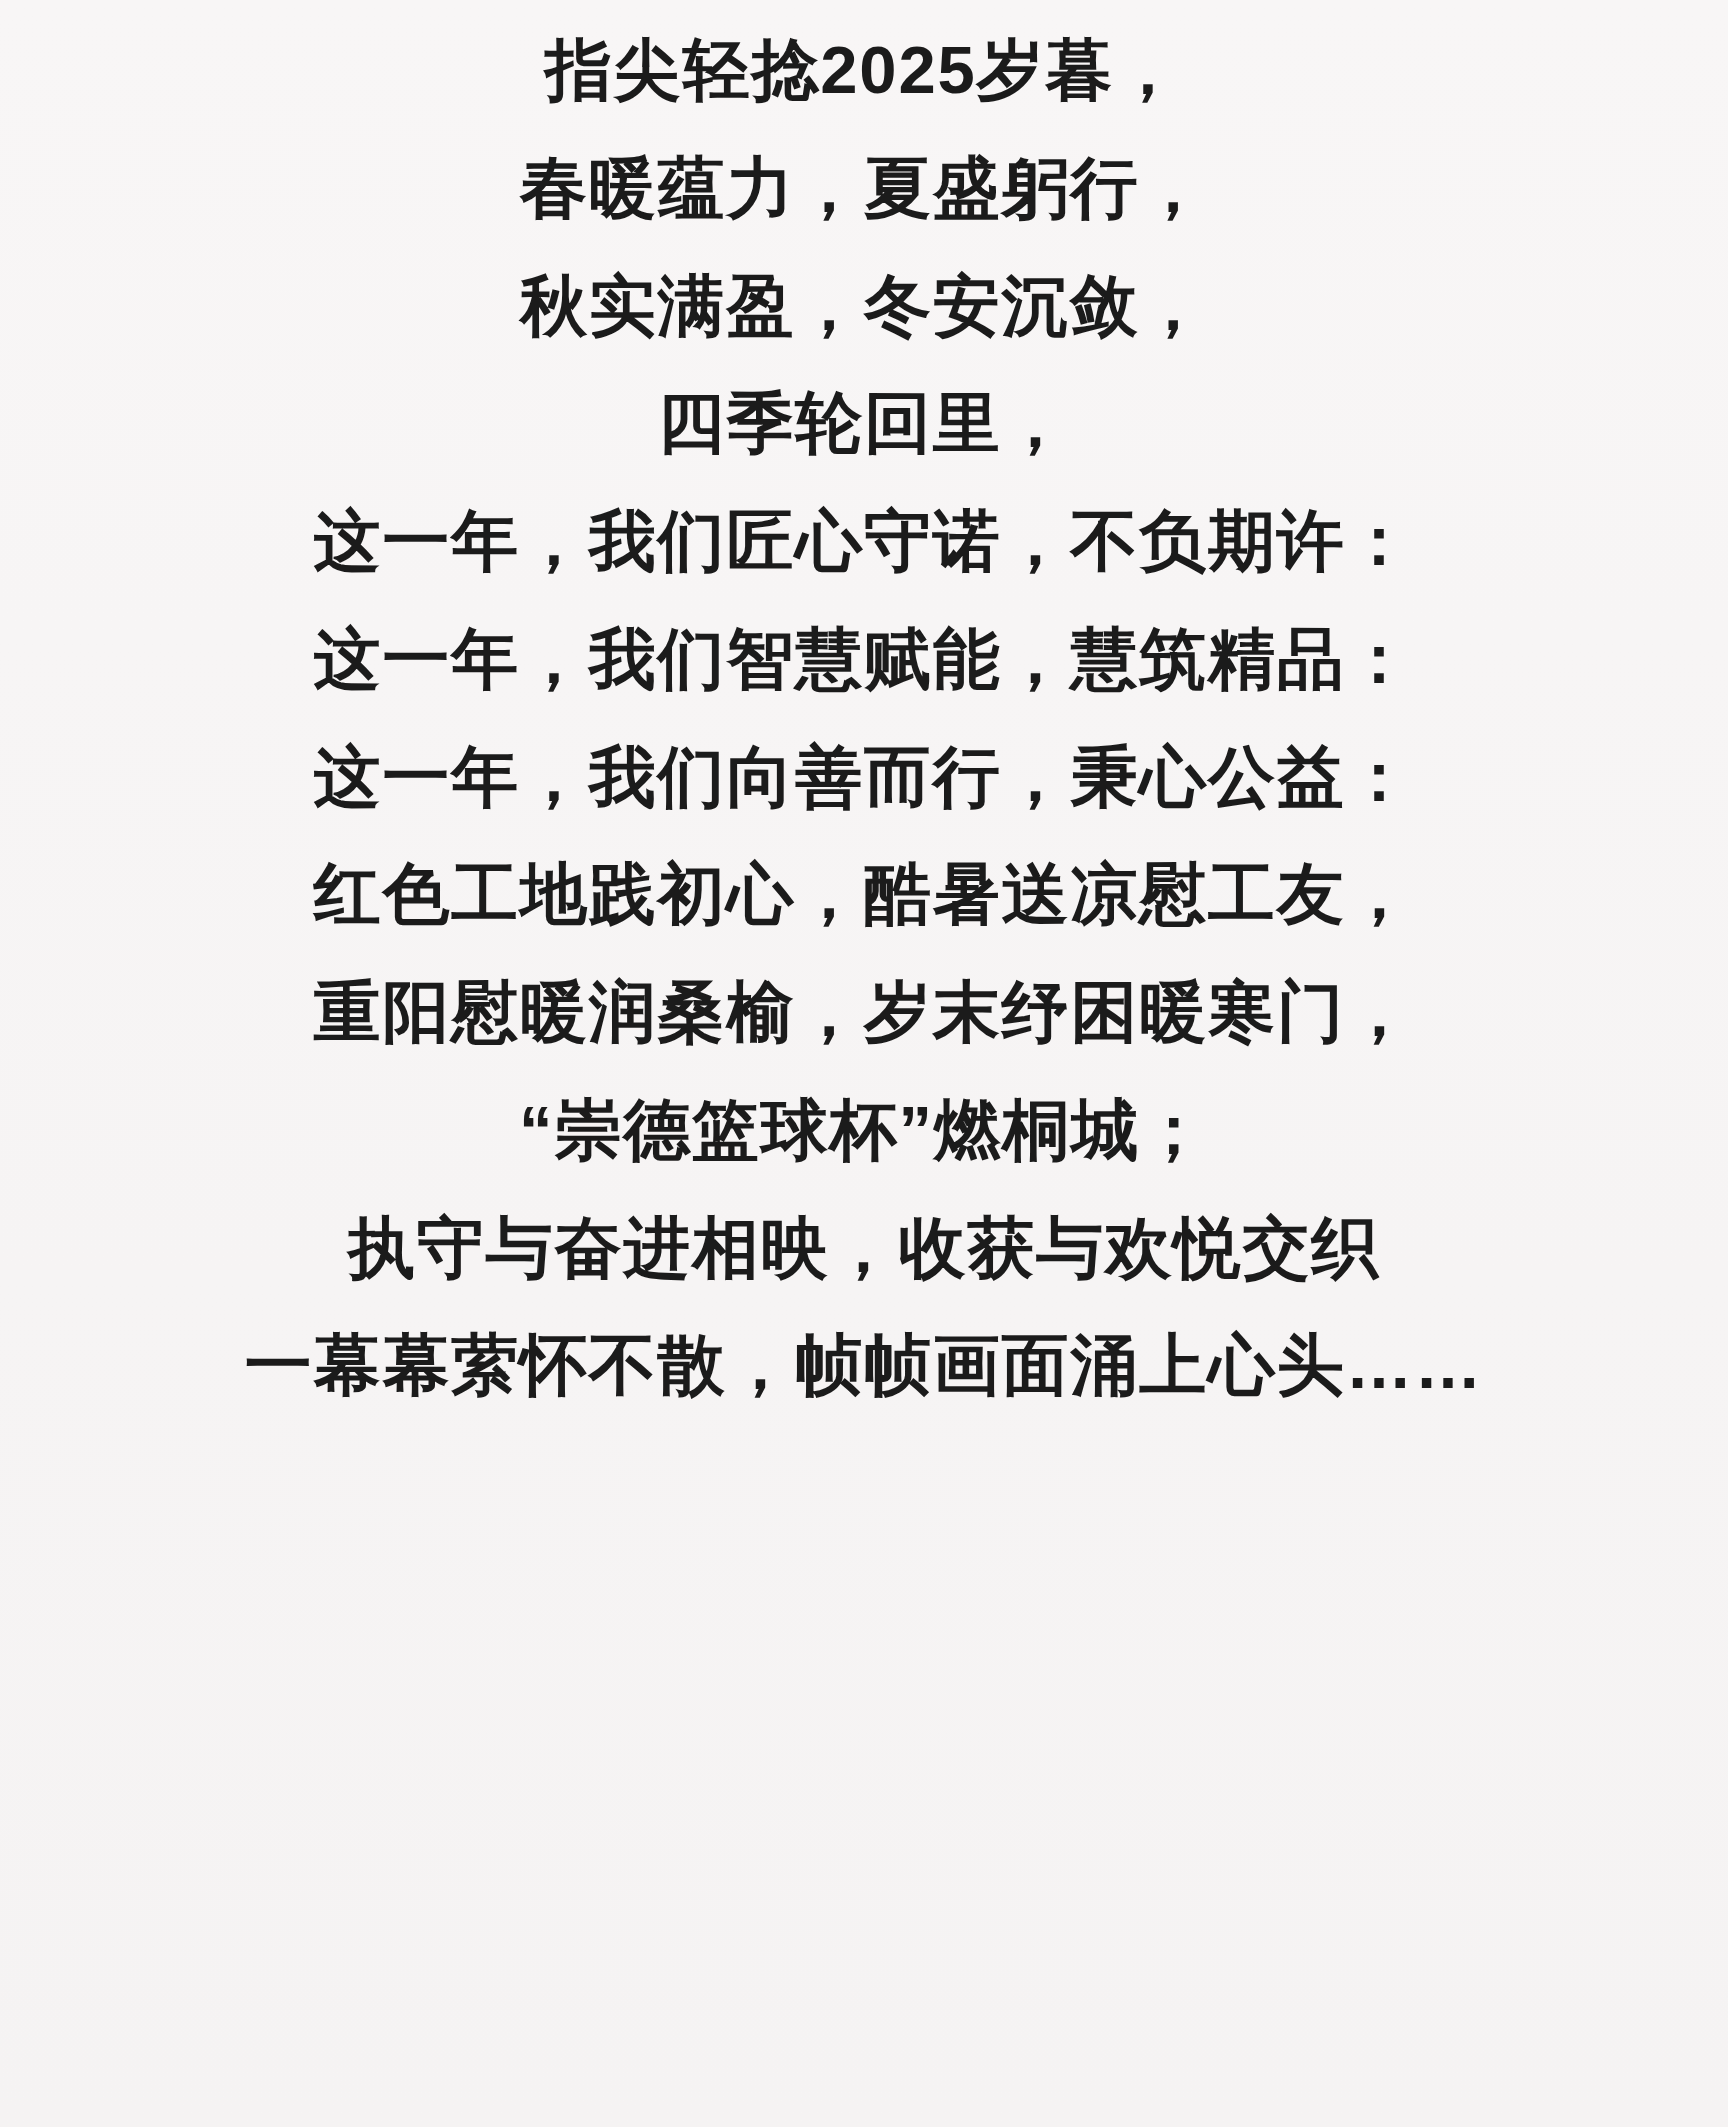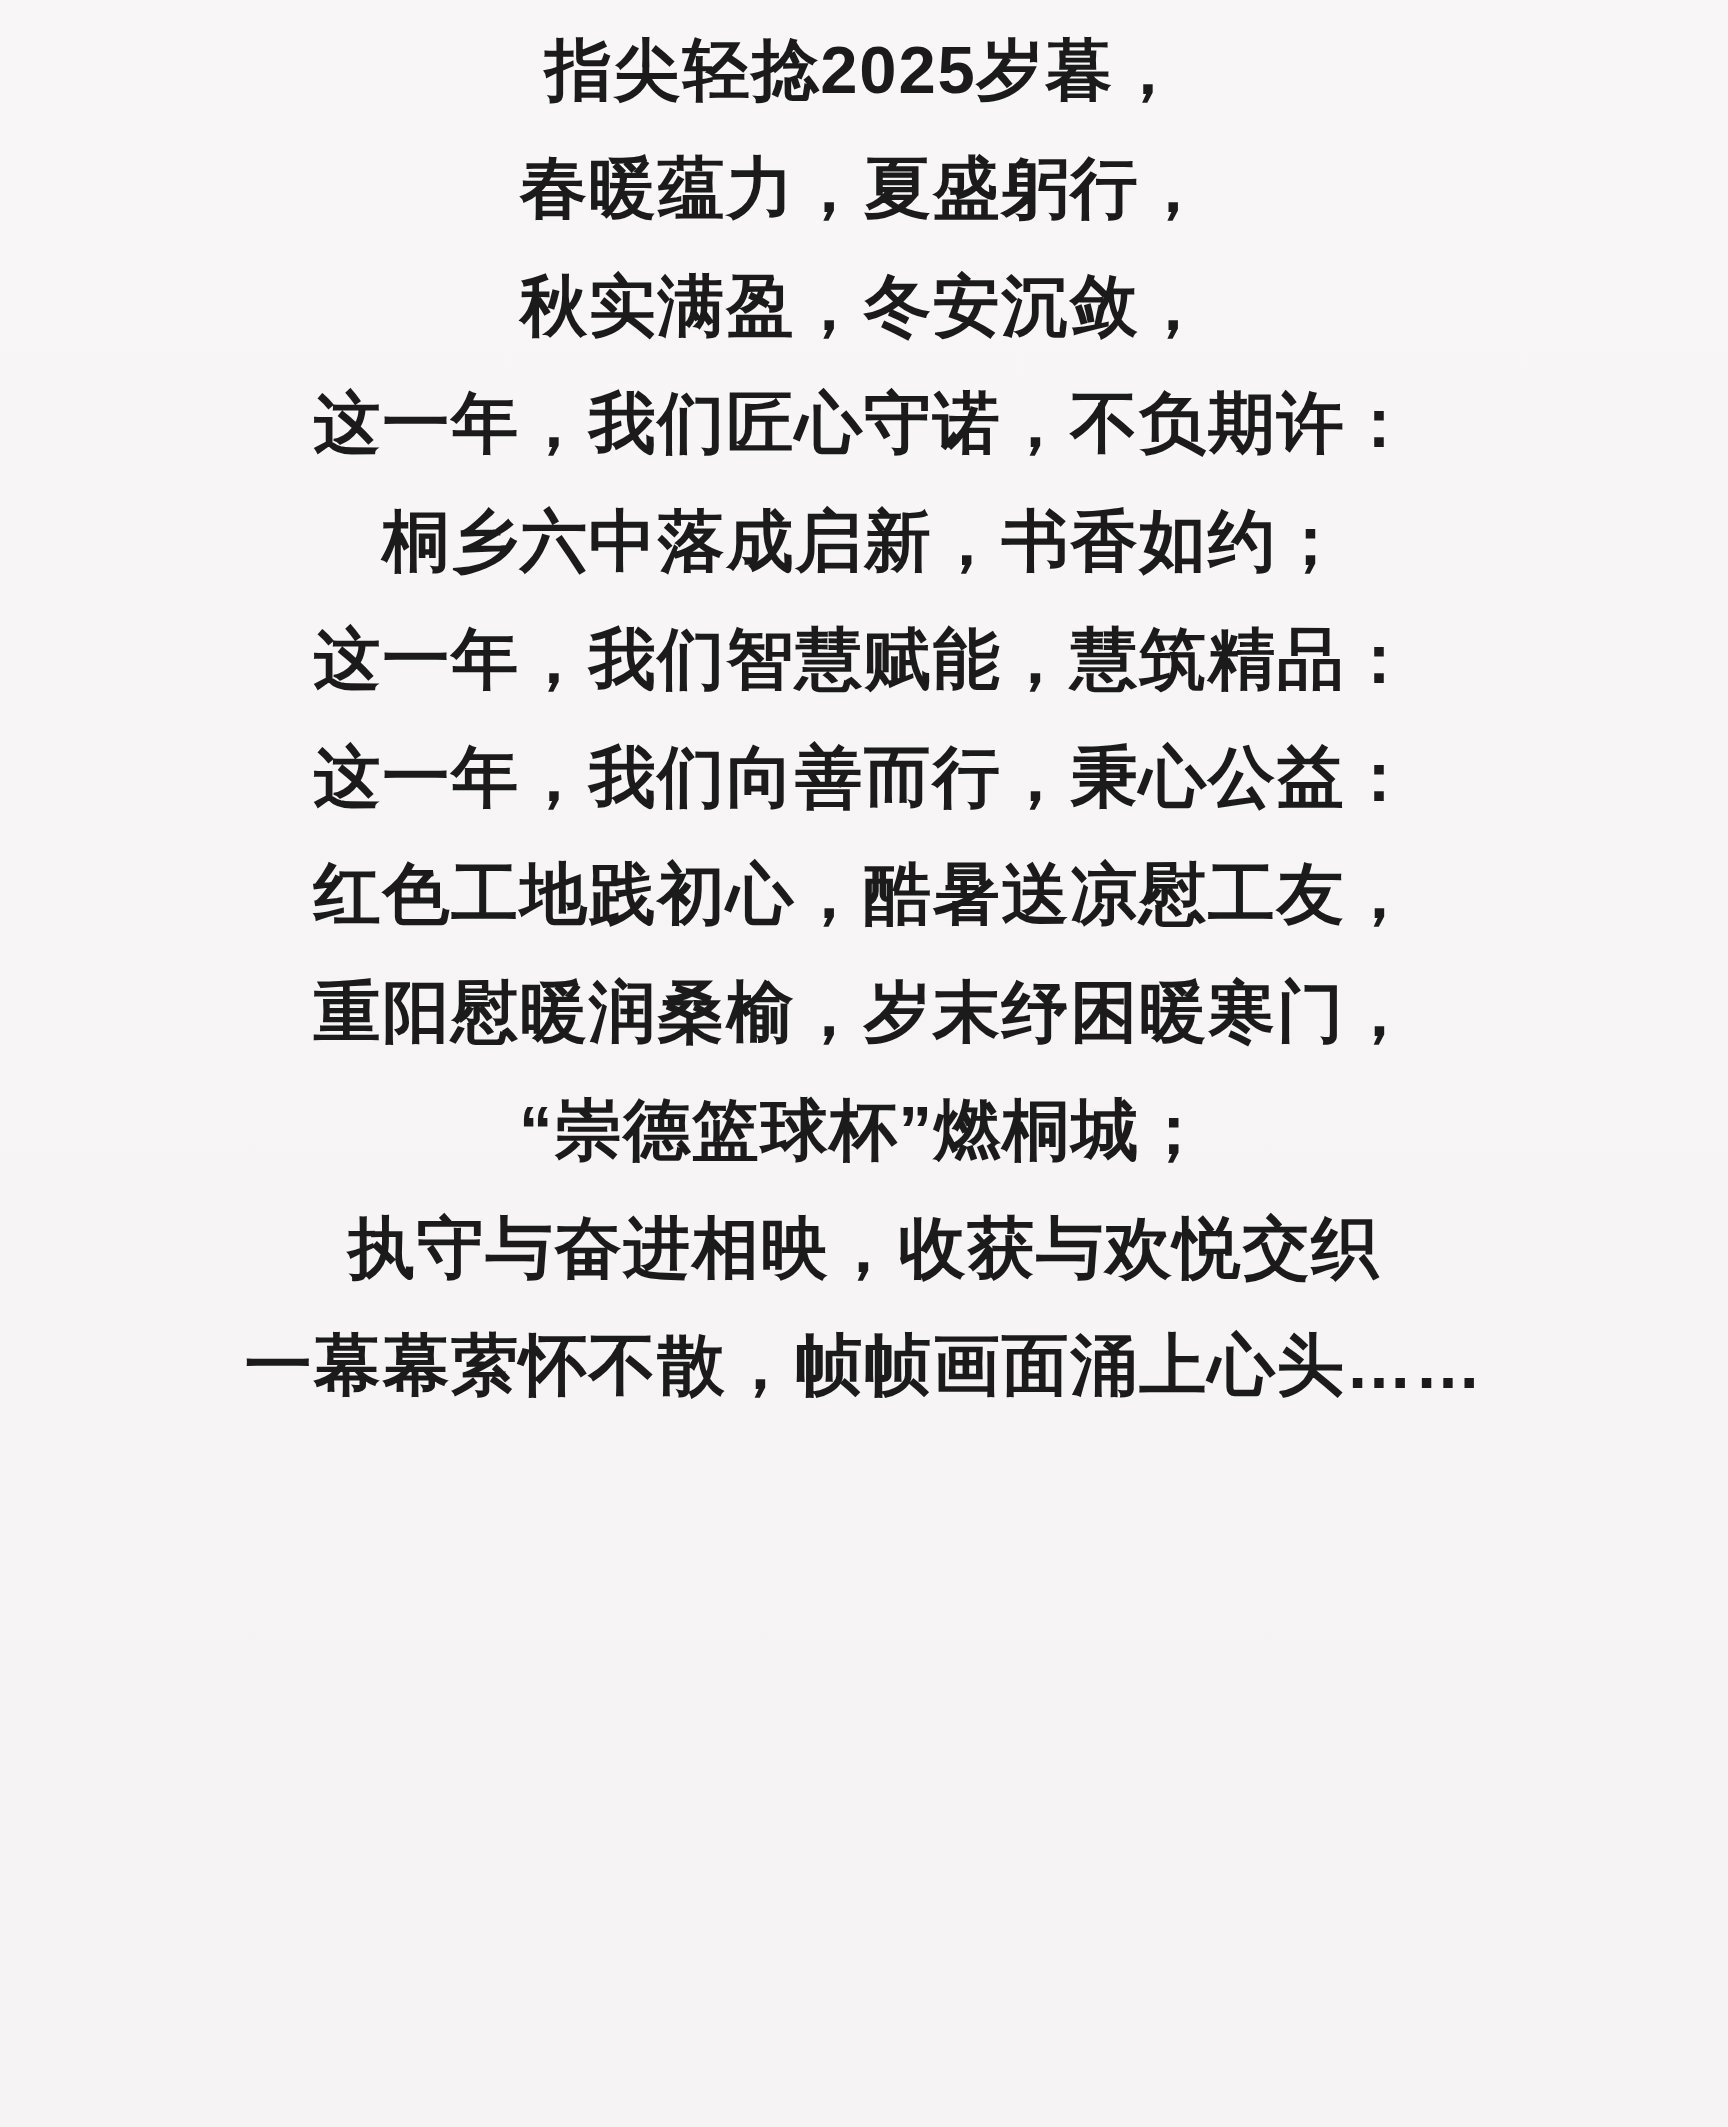--- a/index.html
+++ b/index.html
@@ -56,22 +56,22 @@
   }
 </style>
 </head>
 <body>
 
 <div class="page">
   <div class="poem">
     <p class="line">指尖轻捻2025岁暮，</p>
     <p class="line">春暖蕴力，夏盛躬行，</p>
     <p class="line">秋实满盈，冬安沉敛，</p>
+    <p class="line">四季轮回里，</p>
     <p class="line">这一年，我们匠心守诺，不负期许：</p>
-    <p class="line">桐乡六中落成启新，书香如约；</p>
     <p class="line">这一年，我们智慧赋能，慧筑精品：</p>
     <p class="line">这一年，我们向善而行，秉心公益：</p>
     <p class="line">红色工地践初心，酷暑送凉慰工友，</p>
     <p class="line">重阳慰暖润桑榆，岁末纾困暖寒门，</p>
     <p class="line">“崇德篮球杯”燃桐城；</p>
     <p class="line">执守与奋进相映，收获与欢悦交织</p>
     <p class="line">一幕幕萦怀不散，帧帧画面涌上心头……</p>
   </div>
 </div>
 

